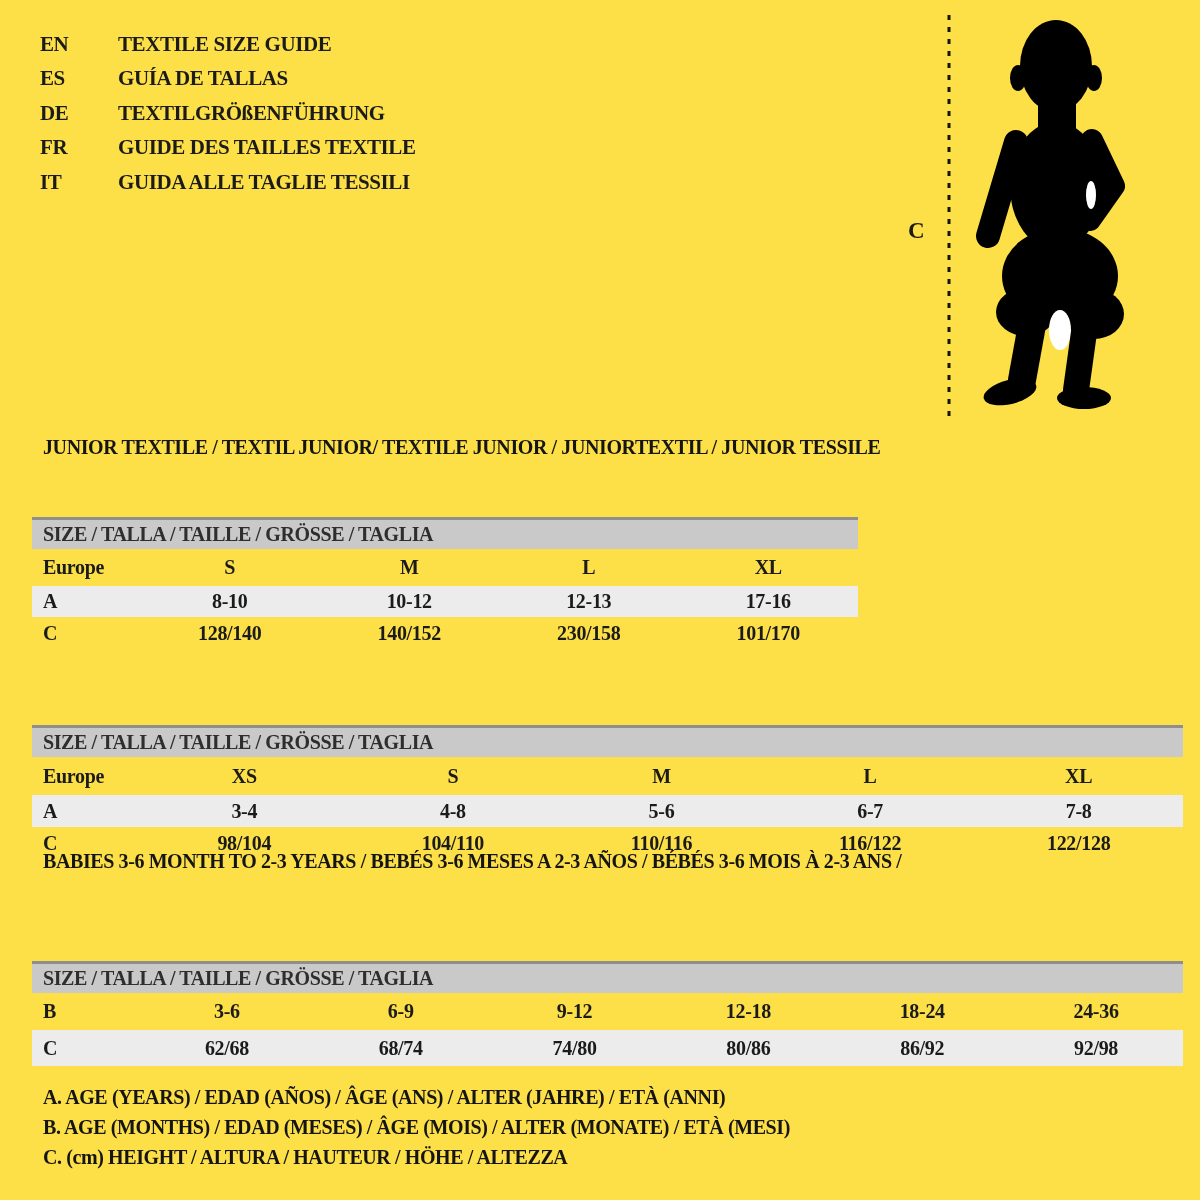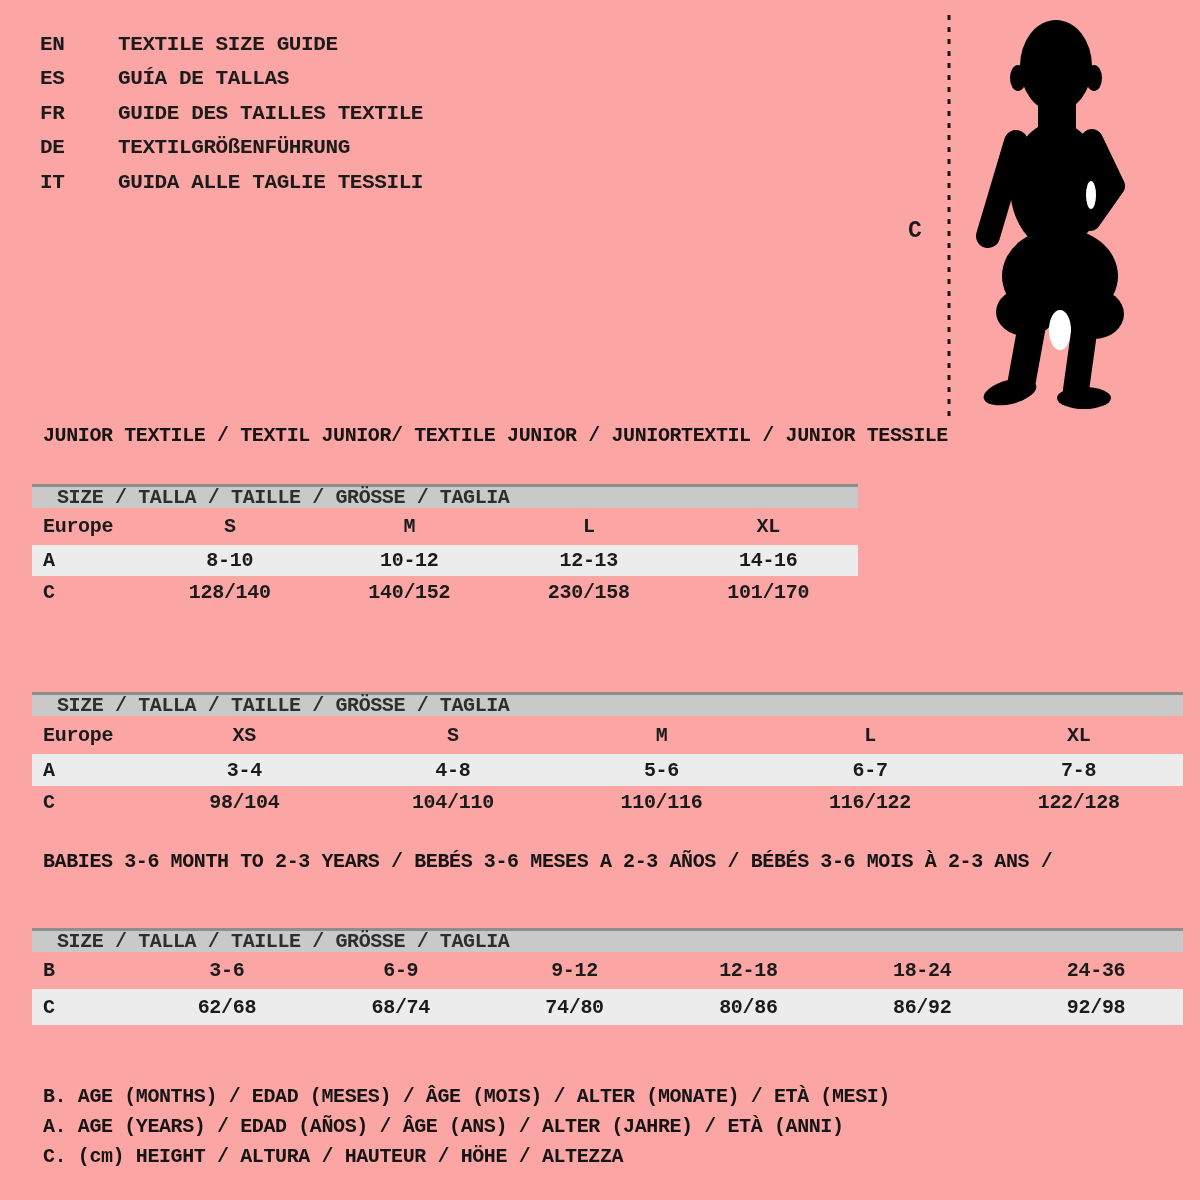--- a/index.html
+++ b/index.html
@@ -1,36 +1,36 @@
 <!DOCTYPE html>
 <html><head>
 <meta charset="utf-8">
 <style>
   html,body{margin:0;padding:0;background:#ffffff;}
   .page{
-    position:relative;width:1200px;height:1200px;background:#fca5a5;overflow:hidden;
-    font-family:Liberation Mono, monospace;color:#1b1b1b;
+    position:relative;width:1200px;height:1200px;background:#fde047;overflow:hidden;
+    font-family:Liberation Serif, serif;color:#1b1b1b;
   }
   
   .lang-list{position:absolute;left:40px;top:27px;}
   .lang-row{display:flex;height:34.5px;align-items:center;}
   .lang-code{width:78px;font-weight:700;font-size:21px;letter-spacing:-0.4px;}
   .lang-title{font-weight:700;font-size:21px;letter-spacing:-0.4px;white-space:nowrap;}
   
   .dash-line{position:absolute;left:946px;top:15px;}
   .c-label{position:absolute;left:908px;top:218px;font-weight:700;font-size:23px;}
   .toddler{position:absolute;left:964px;top:14px;}
   
   .sec-title{position:absolute;left:43px;font-weight:700;font-size:20px;line-height:23px;
              letter-spacing:-0.4px;white-space:nowrap;color:#151515;margin:0;}
   .sub-a{font-size:0.62em;vertical-align:-0.28em;letter-spacing:0;}
   
   .size-table{position:absolute;left:32px;}
-  .size-band{box-sizing:border-box;height:24px;background:#c9c9c9;border-top:3px solid #8e8e8e;
-             display:flex;align-items:center;padding-left:25px;}
+  .size-band{box-sizing:border-box;height:32px;background:#c9c9c9;border-top:3px solid #8e8e8e;
+             display:flex;align-items:center;padding-left:11px;margin-top:33px;}
   .size-band span{font-weight:700;font-size:20px;letter-spacing:-0.4px;color:#2e2e2e;white-space:nowrap;}
   .t-row{display:flex;align-items:center;}
   .t-row.alt{background:#ececec;}
   .lbl{width:108px;padding-left:11px;box-sizing:border-box;font-weight:700;font-size:20px;letter-spacing:-0.3px;}
   .cell{flex:1;text-align:center;font-weight:700;font-size:20px;letter-spacing:-0.3px;}
   
   .legend{position:absolute;left:43px;top:1082px;}
   .legend-line{font-weight:700;font-size:20px;line-height:30px;letter-spacing:-0.4px;white-space:nowrap;color:#151515;}
 </style>
 </head>
@@ -41,26 +41,26 @@
   <div class="lang-list">
     <div class="lang-row">
       <span class="lang-code">EN</span>
       <span class="lang-title">TEXTILE SIZE GUIDE</span>
     </div>
     <div class="lang-row">
       <span class="lang-code">ES</span>
       <span class="lang-title">GUÍA DE TALLAS</span>
     </div>
     <div class="lang-row">
+      <span class="lang-code">DE</span>
+      <span class="lang-title">TEXTILGRÖßENFÜHRUNG</span>
+    </div>
+    <div class="lang-row">
       <span class="lang-code">FR</span>
       <span class="lang-title">GUIDE DES TAILLES TEXTILE</span>
-    </div>
-    <div class="lang-row">
-      <span class="lang-code">DE</span>
-      <span class="lang-title">TEXTILGRÖßENFÜHRUNG</span>
     </div>
     <div class="lang-row">
       <span class="lang-code">IT</span>
       <span class="lang-title">GUIDA ALLE TAGLIE TESSILI</span>
     </div>
   </div>
 
   <svg class="dash-line" width="6" height="404">
     <line x1="3" y1="0" x2="3" y2="404" stroke="#151515" stroke-width="3" stroke-dasharray="5 7"></line>
   </svg>
@@ -79,38 +79,38 @@
       <ellipse cx="62" cy="298" rx="30" ry="24"></ellipse>
       <ellipse cx="130" cy="300" rx="30" ry="25"></ellipse>
       <ellipse cx="96" cy="316" rx="11" ry="20" fill="#ffffff"></ellipse>
       <line x1="70" y1="300" x2="58" y2="366" stroke="#000000" stroke-width="28" stroke-linecap="round"></line>
       <line x1="122" y1="304" x2="112" y2="376" stroke="#000000" stroke-width="26" stroke-linecap="round"></line>
       <ellipse cx="46" cy="378" rx="27" ry="12" transform="rotate(-14 46 378)"></ellipse>
       <ellipse cx="120" cy="384" rx="27" ry="11"></ellipse>
     </g>
   </svg>
 
-  <h2 class="sec-title" style="top:424px;">JUNIOR TEXTILE / TEXTIL JUNIOR/ TEXTILE JUNIOR / JUNIORTEXTIL / JUNIOR TESSILE</h2>
+  <h2 class="sec-title" style="top:436px;">JUNIOR TEXTILE / TEXTIL JUNIOR/ TEXTILE JUNIOR / JUNIORTEXTIL / JUNIOR TESSILE</h2>
   <div class="size-table" style="top:484px;width:826px;">
     <div class="size-band">
       <span>SIZE / TALLA / TAILLE / GRÖSSE / TAGLIA</span>
     </div>
     <div class="t-row" style="height:37px;">
       <span class="lbl">Europe</span>
       <span class="cell">S</span>
       <span class="cell">M</span>
       <span class="cell">L</span>
       <span class="cell">XL</span>
     </div>
     <div class="t-row alt" style="height:31px;">
       <span class="lbl">A</span>
       <span class="cell">8-10</span>
       <span class="cell">10-12</span>
       <span class="cell">12-13</span>
-      <span class="cell">14-16</span>
+      <span class="cell">17-16</span>
     </div>
     <div class="t-row" style="height:33px;">
       <span class="lbl">C</span>
       <span class="cell">128/140</span>
       <span class="cell">140/152</span>
       <span class="cell">230/158</span>
       <span class="cell">101/170</span>
     </div>
   </div>
 
@@ -163,18 +163,18 @@
       <span class="cell">62/68</span>
       <span class="cell">68/74</span>
       <span class="cell">74/80</span>
       <span class="cell">80/86</span>
       <span class="cell">86/92</span>
       <span class="cell">92/98</span>
     </div>
   </div>
 
   <div class="legend">
+    <div class="legend-line">A. AGE (YEARS) / EDAD (AÑOS) / ÂGE (ANS) / ALTER (JAHRE) / ETÀ (ANNI)</div>
     <div class="legend-line">B. AGE (MONTHS) / EDAD (MESES) / ÂGE (MOIS) / ALTER (MONATE) / ETÀ (MESI)</div>
-    <div class="legend-line">A. AGE (YEARS) / EDAD (AÑOS) / ÂGE (ANS) / ALTER (JAHRE) / ETÀ (ANNI)</div>
     <div class="legend-line">C. (cm) HEIGHT / ALTURA / HAUTEUR / HÖHE / ALTEZZA</div>
   </div>
 
 </div>
 
 </body></html>

